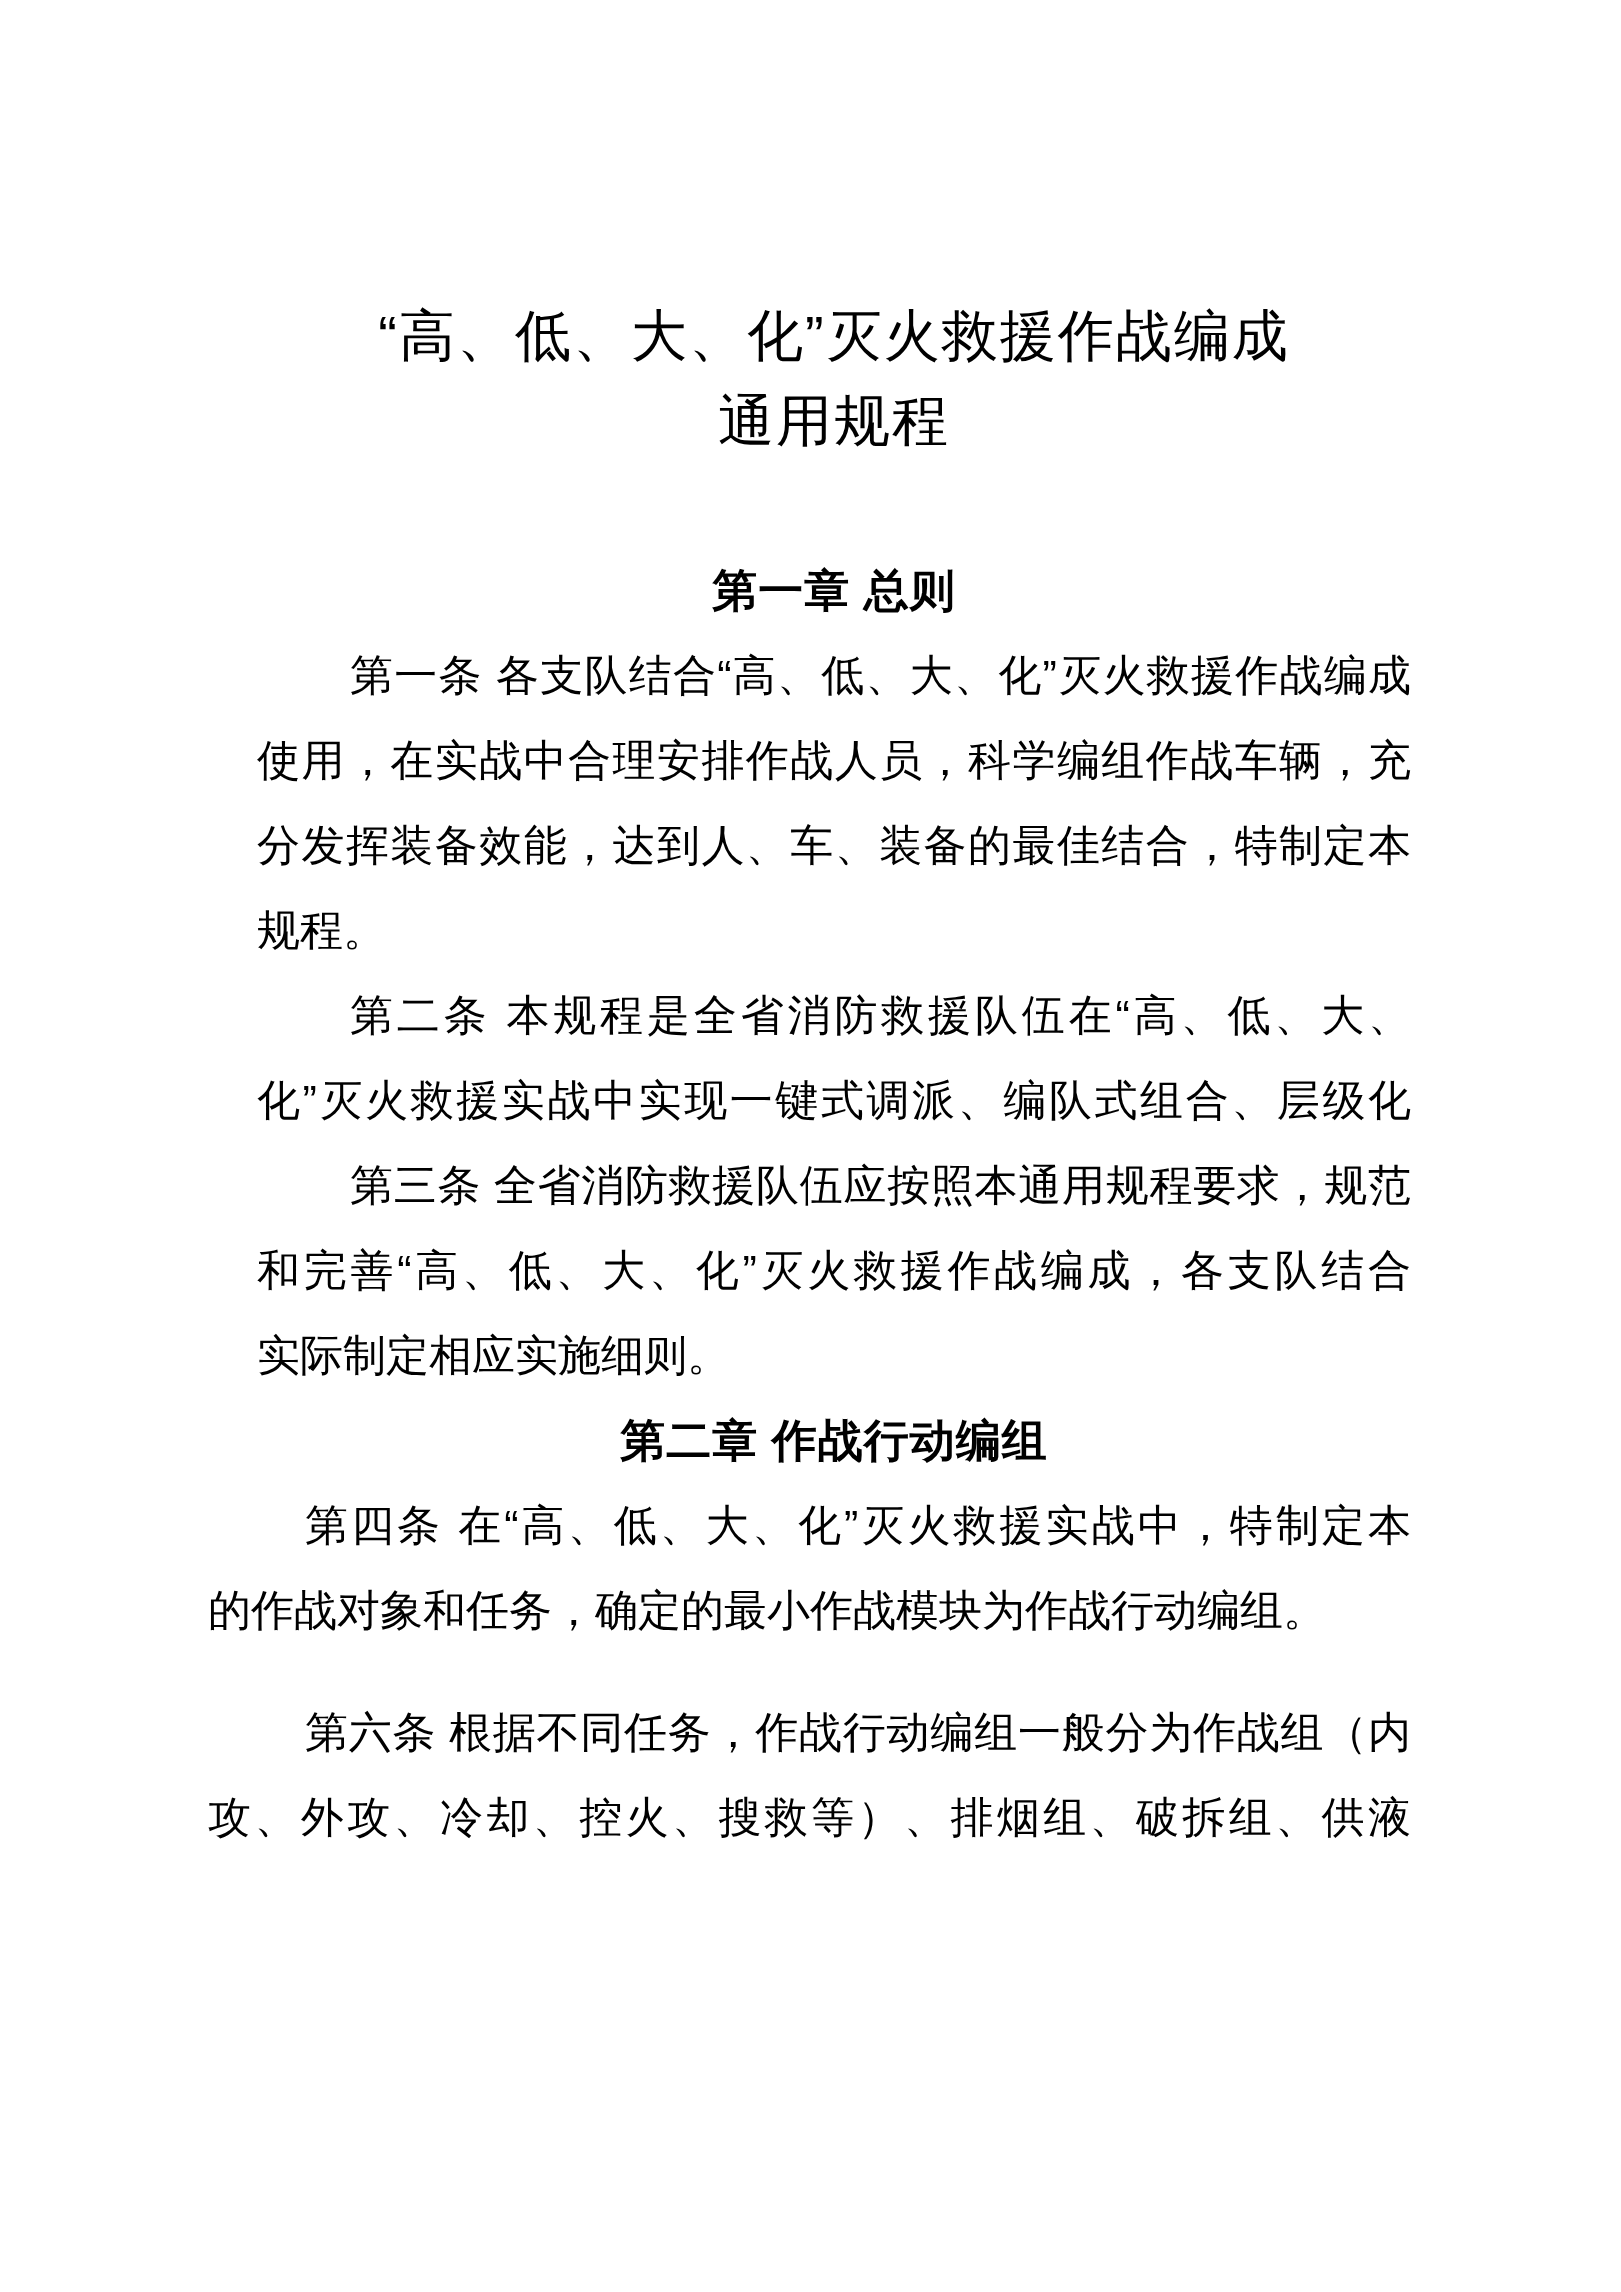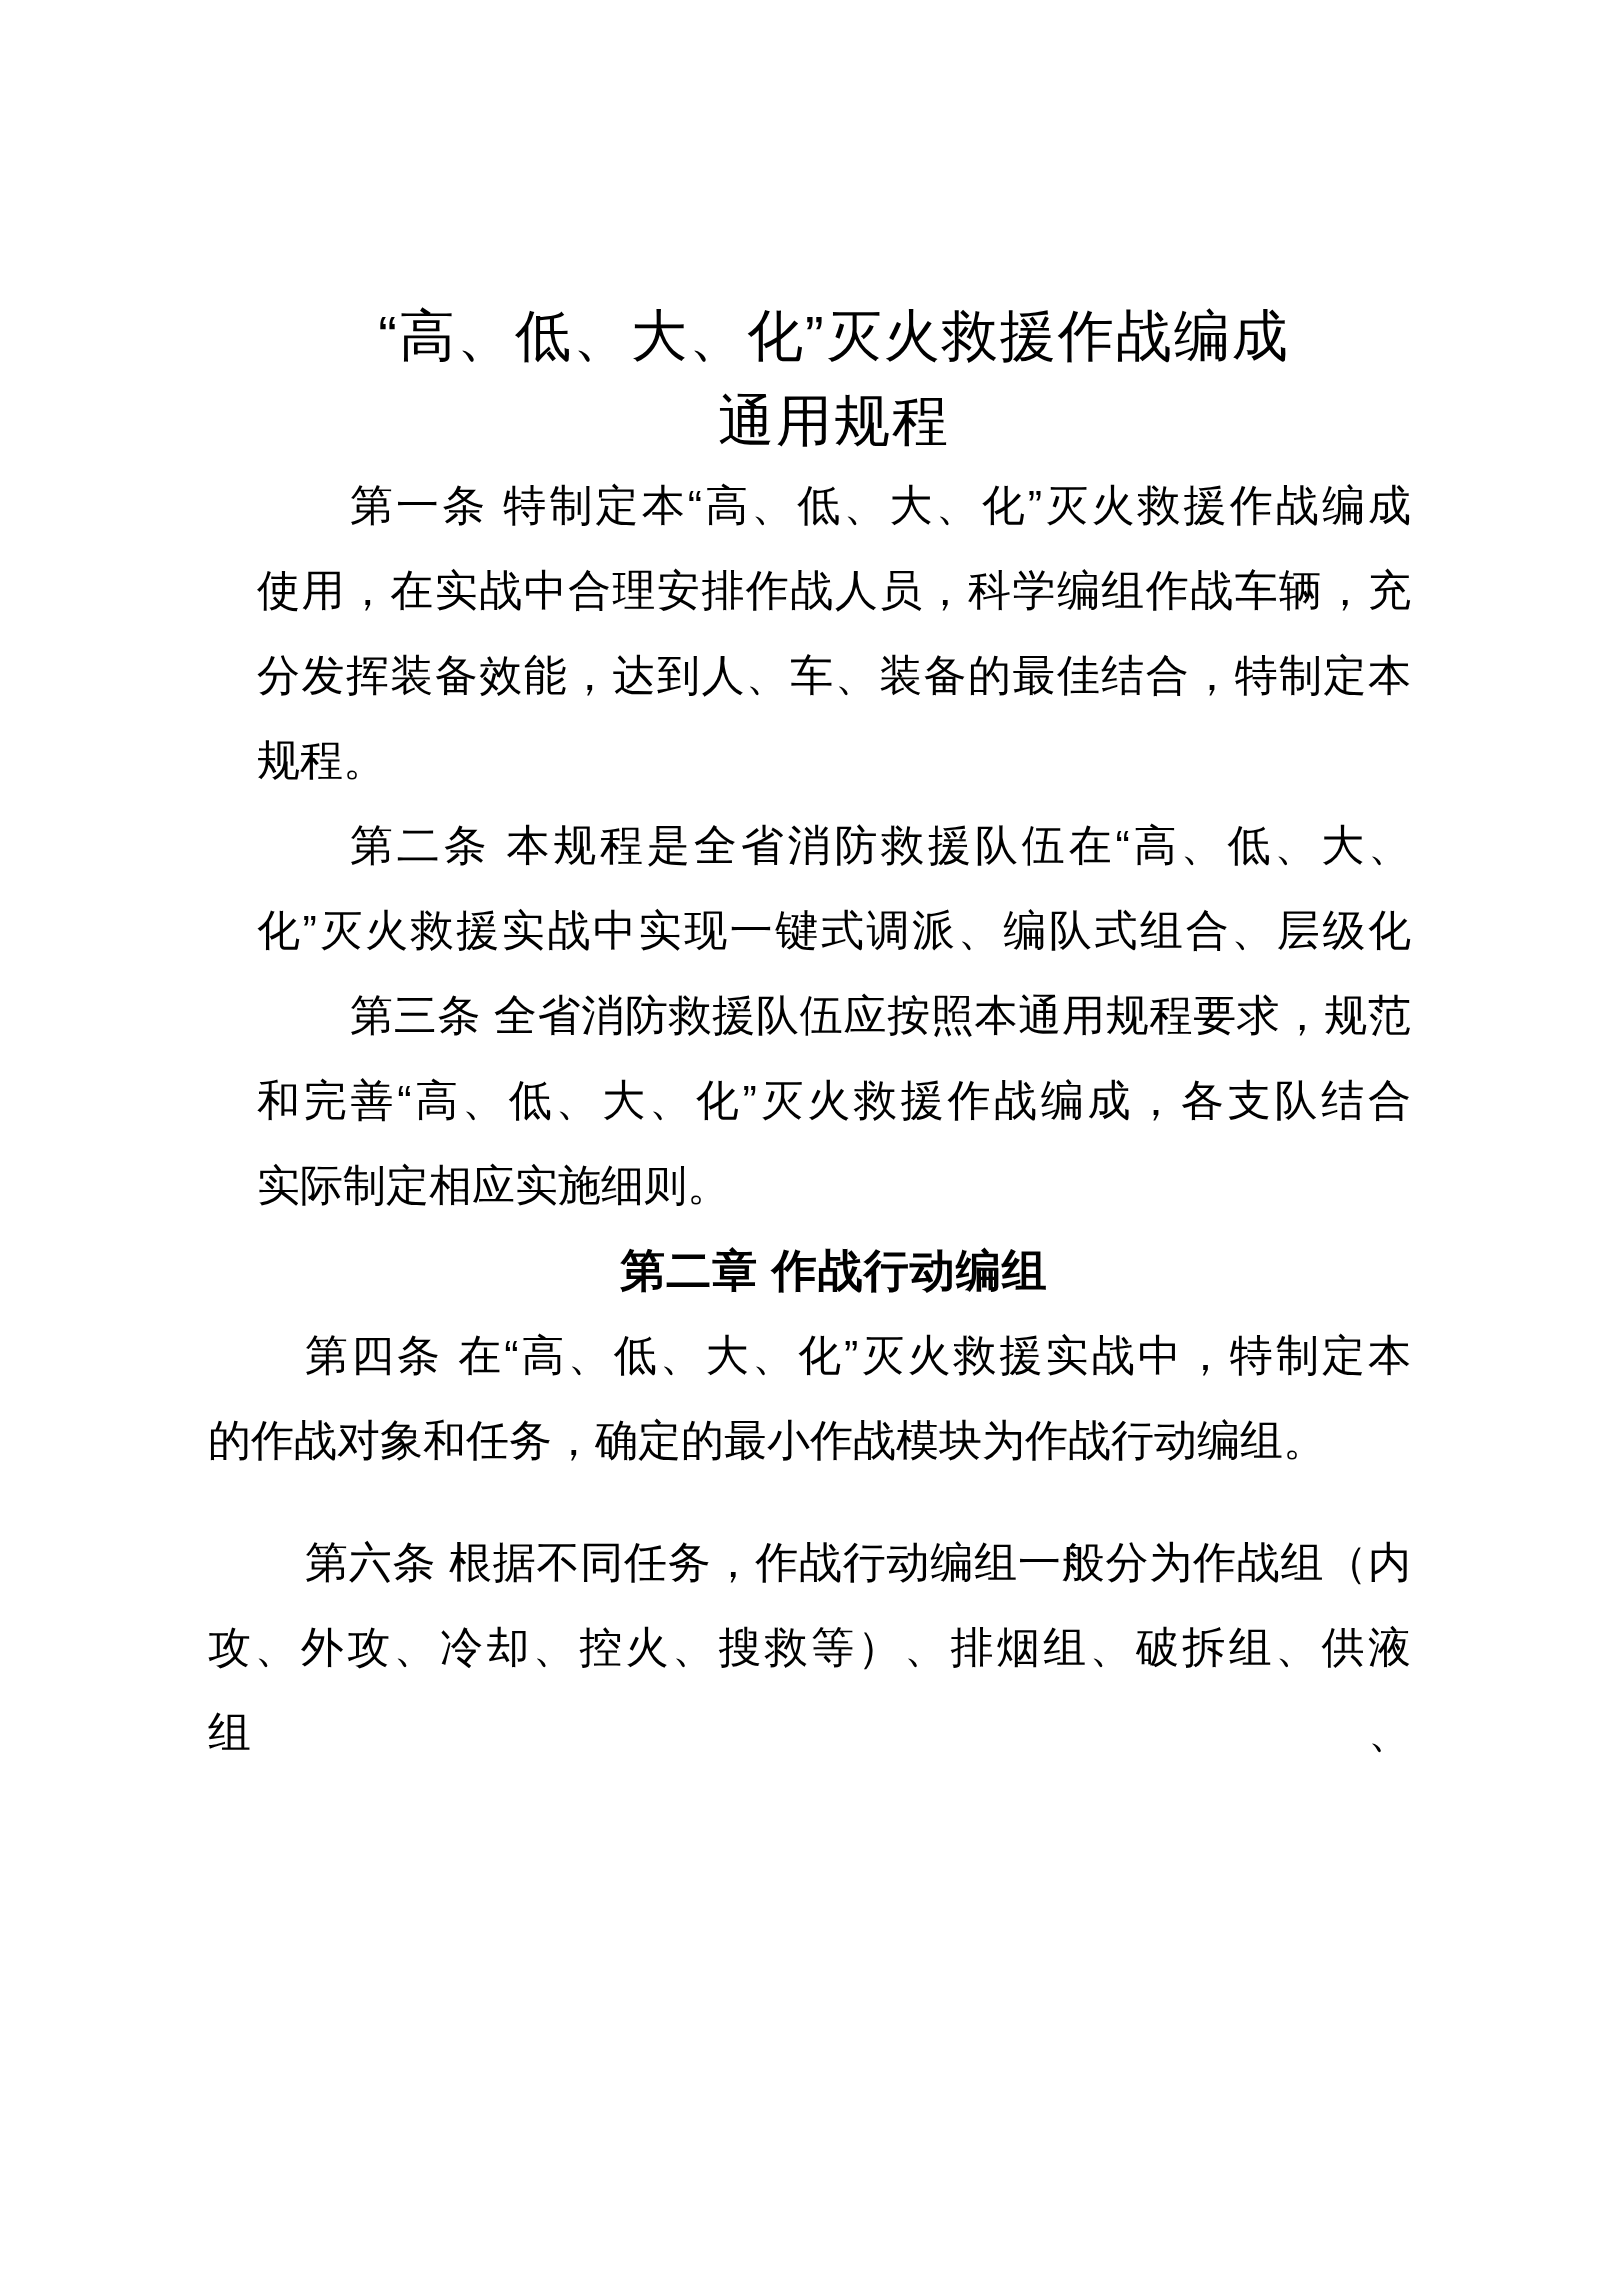--- a/index.html
+++ b/index.html
@@ -86,23 +86,24 @@
 </head>
 <body>
 
 <div class="page">
 
   <div class="center-block doc-title">
     <div class="title-line">“高、低、大、化”灭火救援作战编成</div>
     <div class="title-line">通用规程</div>
   </div>
 
+  <div class="center-block chapter-heading">第一章 总则</div>
 
   <div class="body-col body-1">
-    <p class="ln j ind">第一条 特制定本“高、低、大、化”灭火救援作战编成</p>
+    <p class="ln j ind">第一条 各支队结合“高、低、大、化”灭火救援作战编成</p>
     <p class="ln j">使用，在实战中合理安排作战人员，科学编组作战车辆，充</p>
     <p class="ln j">分发挥装备效能，达到人、车、装备的最佳结合，特制定本</p>
     <p class="ln">规程。</p>
 
     <p class="ln j ind">第二条 本规程是全省消防救援队伍在“高、低、大、</p>
     <p class="ln j">化”灭火救援实战中实现一键式调派、编队式组合、层级化</p>
 
     <p class="ln j ind">第三条 全省消防救援队伍应按照本通用规程要求，规范</p>
     <p class="ln j">和完善“高、低、大、化”灭火救援作战编成，各支队结合</p>
     <p class="ln">实际制定相应实施细则。</p>

